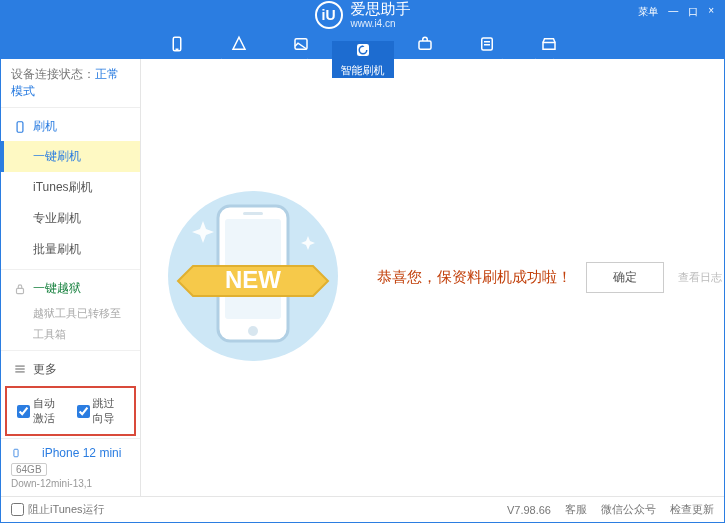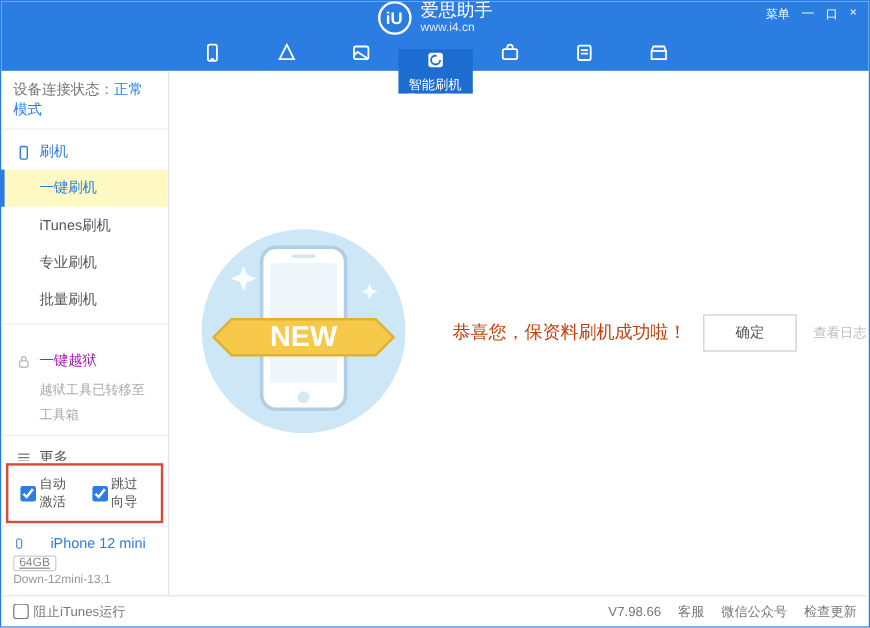--- a/index.html
+++ b/index.html
@@ -19,32 +19,32 @@
 .win-ctrls { position: absolute; top: 4px; right: 8px; display: flex; gap: 6px; color: #fff; font-size: 10px; }
 .win-ctrl { cursor: pointer; padding: 0 2px; }
 .body { flex: 1; display: flex; min-height: 0; }
 .sidebar { width: 140px; border-right: 1px solid #e5e5e5; display: flex; flex-direction: column; }
 .conn-status { padding: 7px 10px; border-bottom: 1px solid #eee; color: #777; }
 .conn-status .value { color: #2b7de1; }
 .menu { flex: 1; overflow: auto; }
 .menu-section { border-bottom: 1px solid #f0f0f0; padding: 4px 0; }
 .menu-head { display: flex; align-items: center; gap: 6px; padding: 6px 12px; font-size: 12px; }
 .menu-head.blue { color: #2b7de1; }
-.menu-head.gray { color: #a21caf; margin-top: 12px; }
+.menu-head.gray { color: #15803d; }
 .menu-head.dark { color: #555; }
 .hd-icon { width: 14px; height: 14px; flex-shrink: 0; }
 .sub-item { padding: 7px 0 7px 32px; font-size: 12px; color: #555; cursor: pointer; }
 .sub-item.active { background: #fef9c3; color: #2b7de1; border-left: 3px solid #2b7de1; padding-left: 29px; }
 .sub-note { font-size: 11px; color: #aaa; padding: 3px 0 3px 32px; line-height: 1.4; }
 .cb-row { display: flex; gap: 12px; padding: 8px 10px; border-top: 1px solid #eee; border: 2px solid #d94a3a; margin: 2px 4px; }
 .cb-row label { display: flex; align-items: center; gap: 3px; color: #555; cursor: pointer; font-size: 11px; }
 .cb-row input { accent-color: #2b7de1; }
 .device-block { padding: 7px 10px; border-top: 1px solid #eee; }
 .device-name { color: #2b7de1; font-size: 12px; display: flex; align-items: center; gap: 21px; }
-.storage-badge { display: inline-block; border: 1px solid #ccc; border-radius: 2px; padding: 0 4px; font-size: 10px; color: #888; margin-top: 3px; text-decoration: underline; }
+.storage-badge { display: inline-block; border: 1px solid #ccc; border-radius: 2px; padding: 0 4px; font-size: 10px; color: #888; margin-top: 3px; }
 .device-sub { font-size: 10px; color: #999; margin-top: 2px; }
 .main { flex: 1; position: relative; display: flex; flex-direction: row; align-items: center; justify-content: center; gap: 14px; }
 .phone-ill { position: relative; }
 .success-msg { font-size: 15px; color: #c2410c; }
 .ok-btn { padding: 6px 26px; background: #fff; border: 1px solid #ccc; cursor: pointer; font-size: 12px; color: #555; }
 .log-link { font-size: 11px; color: #bbb; cursor: pointer; }
 .footer { height: 26px; border-top: 1px solid #e5e5e5; display: flex; align-items: center; padding: 0 10px; font-size: 11px; color: #777; }
 .footer label { display: flex; align-items: center; gap: 4px; cursor: pointer; }
 .footer-spacer { flex: 1; }
 .footer-link { margin-left: 14px; cursor: pointer; }

